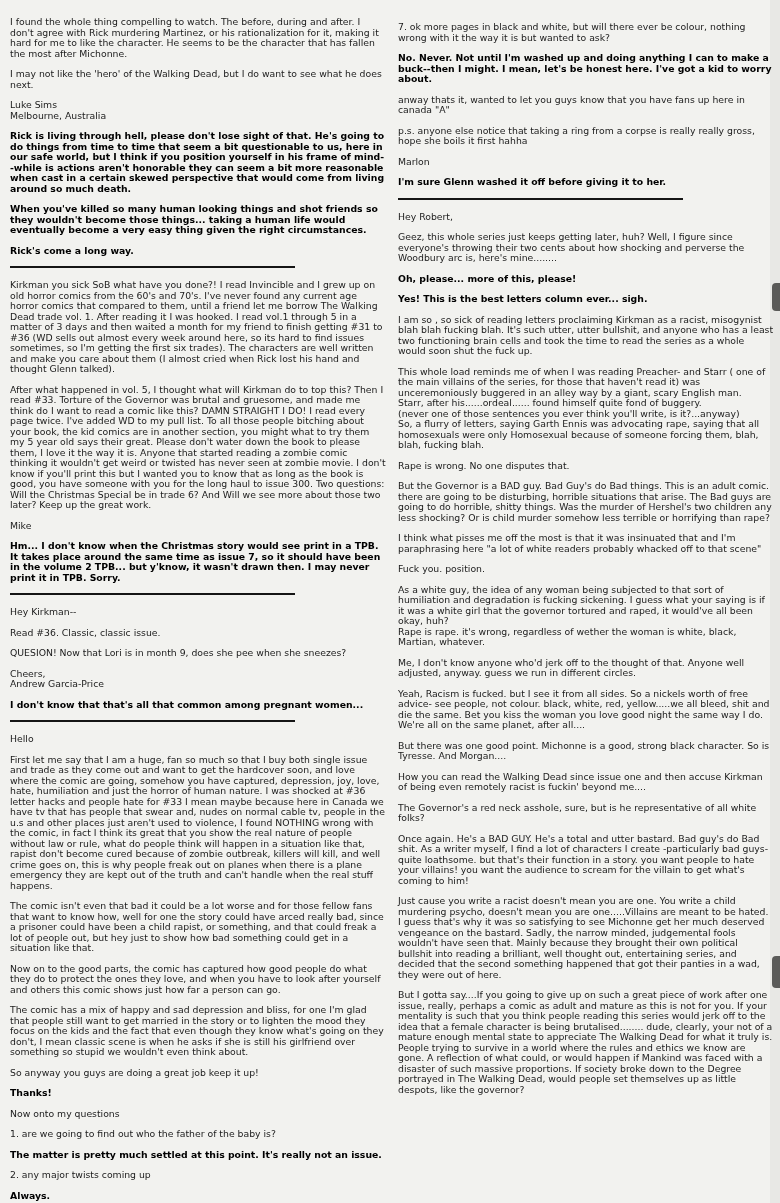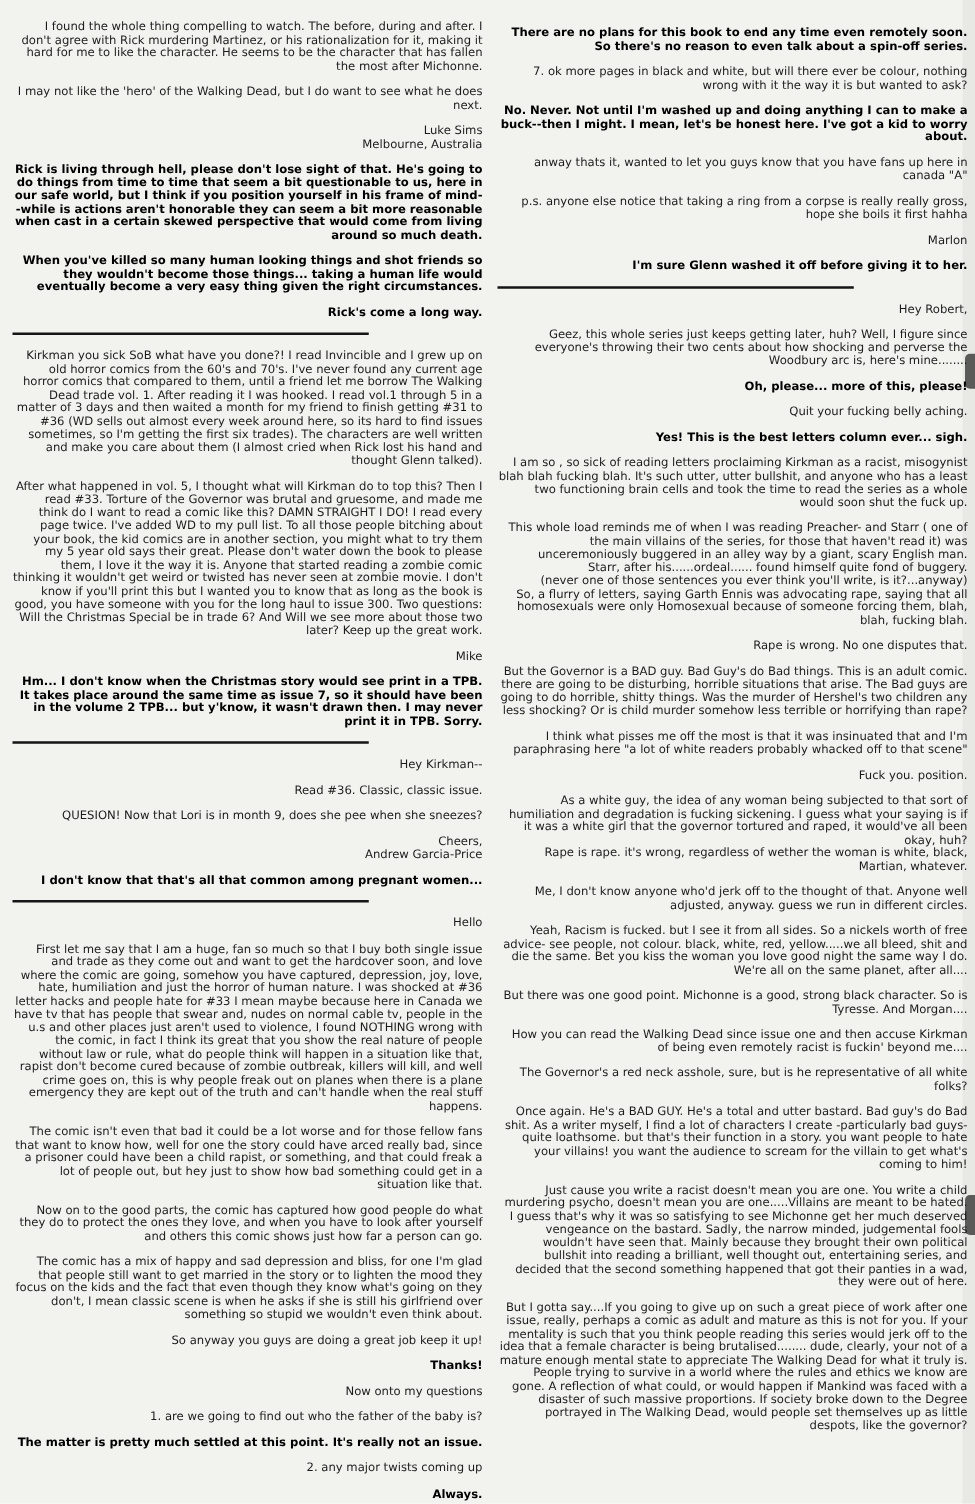--- a/index.html
+++ b/index.html
@@ -31,21 +31,21 @@
   .artifact.a2 { top: 956px; height: 32px; }
   .col {
     position: absolute;
     width: 376px;
   }
   .col-left  { left: 10px;  top: 17px; }
   .col-right { left: 398px; top: 22px; }
   p.letter, p.reply {
     margin: 0 0 10px 0;
     white-space: pre-line;
-    text-align: right;
+    text-align: left;
   }
   p.reply {
     font-weight: 700;
     color: #000;
   }
   .rule {
     height: 2px;
     width: 285px;
     background: #151515;
     margin: 6px 0 12px 0;
@@ -86,32 +86,30 @@
       <p class="letter">The comic has a mix of happy and sad depression and bliss, for one I'm glad that people still want to get married in the story or to lighten the mood they focus on the kids and the fact that even though they know what's going on they don't, I mean classic scene is when he asks if she is still his girlfriend over something so stupid we wouldn't even think about.</p>
       <p class="letter">So anyway you guys are doing a great job keep it up!</p>
       <p class="reply">Thanks!</p>
       <p class="letter">Now onto my questions</p>
       <p class="letter">1. are we going to find out who the father of the baby is?</p>
       <p class="reply">The matter is pretty much settled at this point.  It's really not an issue.</p>
       <p class="letter">2. any major twists coming up</p>
       <p class="reply">Always.</p>
     </div>
   <div class="col col-right">
-      <p class="reply">There are no plans for this book to end any time even remotely soon.  So there's no reason to even talk about a spin-off series.</p>
       <p class="letter">7. ok more pages in black and white, but will there ever be colour, nothing wrong with it the way it is but wanted to ask?</p>
       <p class="reply">No.  Never.  Not until I'm washed up and doing anything I can to make a buck--then I might.  I mean, let's be honest here.  I've got a kid to worry about.</p>
       <p class="letter">anway thats it, wanted to let you guys know that you have fans up here in canada "A"</p>
       <p class="letter">p.s. anyone else notice that taking a ring from a corpse is really really gross, hope she boils it first hahha</p>
       <p class="letter">Marlon</p>
       <p class="reply">I'm sure Glenn washed it off before giving it to her.</p>
       <div class="rule"></div>
       <p class="letter">Hey Robert,</p>
       <p class="letter">Geez, this whole series just keeps getting later, huh? Well, I figure since everyone's throwing their two cents about how shocking and perverse the Woodbury arc is, here's mine........</p>
       <p class="reply">Oh, please... more of this, please!</p>
-      <p class="letter">Quit your fucking belly aching.</p>
       <p class="reply">Yes!  This is the best letters column ever... sigh.</p>
       <p class="letter">I am so , so sick of reading letters proclaiming Kirkman as a racist, misogynist blah blah fucking blah. It's such utter, utter bullshit, and anyone who has a least two functioning brain cells and took the time to read the series as a whole would soon shut the fuck up.</p>
       <p class="letter">This whole load reminds me of when I was reading Preacher- and Starr ( one of the main villains of the series, for those that haven't read it) was unceremoniously buggered in an alley way by a giant, scary English man.
 Starr, after his......ordeal...... found himself quite fond of buggery.
 (never one of those sentences you ever think you'll write, is it?...anyway)
 So, a flurry of letters, saying Garth Ennis was advocating rape, saying that all homosexuals were only Homosexual because of someone forcing them, blah, blah, fucking blah.</p>
       <p class="letter">Rape is wrong. No one disputes that.</p>
       <p class="letter">But the Governor is a BAD guy.  Bad Guy's do Bad things. This is an adult comic. there are going to be  disturbing, horrible situations that arise. The Bad guys are going to do horrible, shitty things. Was the murder of Hershel's two children any less shocking? Or is child murder somehow less terrible or horrifying than rape?</p>
       <p class="letter">I think what pisses me off the most is that it was insinuated that and I'm paraphrasing here "a lot of white readers probably whacked off to that scene"</p>
       <p class="letter">Fuck you. position.</p>

